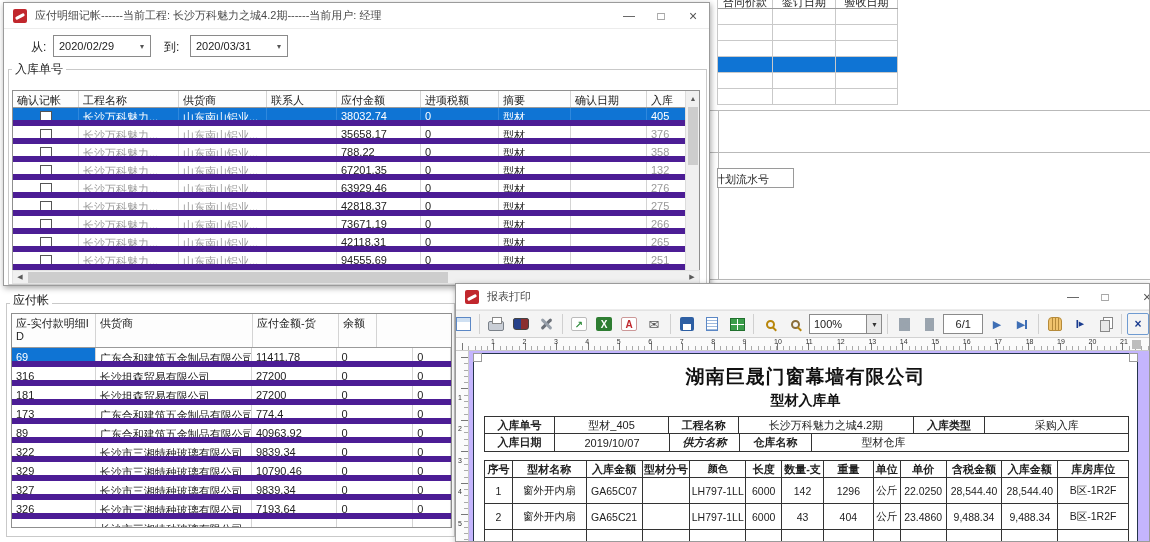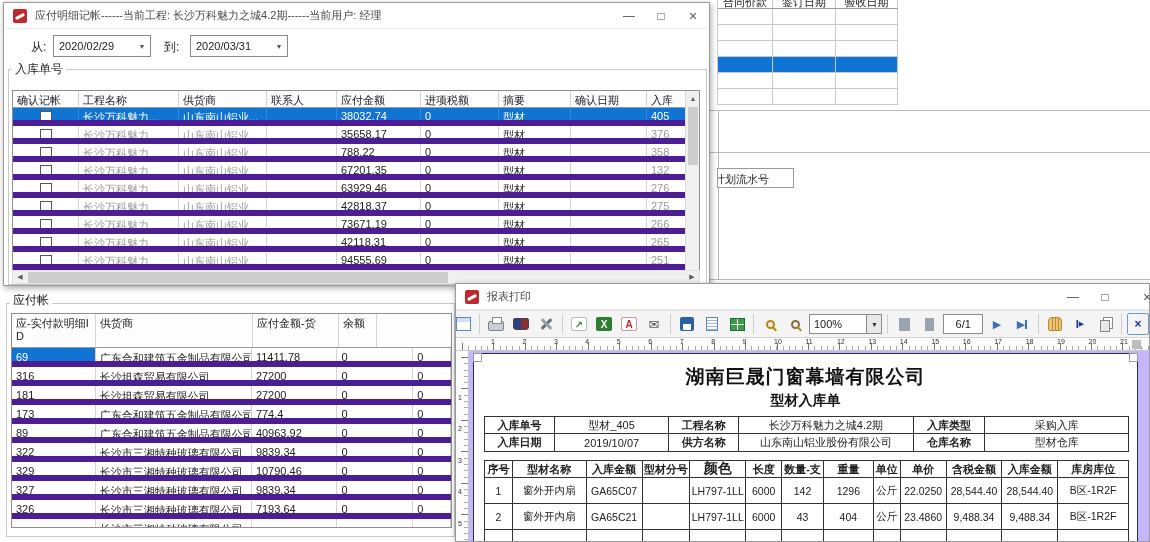--- a/index.html
+++ b/index.html
@@ -561,33 +561,32 @@
               <div class="rcell b" style="width: 70px;">入库单号</div>
               <div class="rcell" style="width: 115px;">型材_405</div>
               <div class="rcell b" style="width: 70px;">工程名称</div>
               <div class="rcell" style="width: 175px;">长沙万科魅力之城4.2期</div>
               <div class="rcell b" style="width: 72px;">入库类型</div>
               <div class="rcell" style="width: 143px;">采购入库</div>
             </div>
             <div class="rrow" style="height: 17px;">
               <div class="rcell b" style="width: 70px;">入库日期</div>
               <div class="rcell" style="width: 115px;">2019/10/07</div>
-              <div class="rcell b" style="width: 70px;">供方名称</div>
-              <div class="rcell" style="width: 175px;">山东南山铝业股份有限公司</div>
+              <div class="rcell b" style="width: 70px; font-style: italic;">供方名称</div>
               <div class="rcell b" style="width: 72px;">仓库名称</div>
               <div class="rcell" style="width: 143px;">型材仓库</div>
             </div>
           </div>
         <div class="rtable" id="detail-table" style="left:10px;top:106px;width:645px;">
             <div class="rrow" style="height: 17px;">
               <div class="rcell b" style="width: 28px; font-size: 11px;">序号</div>
               <div class="rcell b" style="width: 74px; font-size: 11px;">型材名称</div>
               <div class="rcell b" style="width: 56px; font-size: 11px;">入库金额</div>
               <div class="rcell b" style="width: 48px; font-size: 11px;">型材分号</div>
-              <div class="rcell b" style="width: 56px; font-size: 14px;">颜色</div>
+              <div class="rcell b" style="width: 56px; font-size: 10px;">颜色</div>
               <div class="rcell b" style="width: 36px; font-size: 11px;">长度</div>
               <div class="rcell b" style="width: 42px; font-size: 11px;">数量-支</div>
               <div class="rcell b" style="width: 50px; font-size: 11px;">重量</div>
               <div class="rcell b" style="width: 27px; font-size: 11px;">单位</div>
               <div class="rcell b" style="width: 46px; font-size: 11px;">单价</div>
               <div class="rcell b" style="width: 56px; font-size: 11px;">含税金额</div>
               <div class="rcell b" style="width: 56px; font-size: 11px;">入库金额</div>
               <div class="rcell b" style="width: 70px; font-size: 11px;">库房库位</div>
             </div>
             <div class="rrow" style="height: 26px;">

